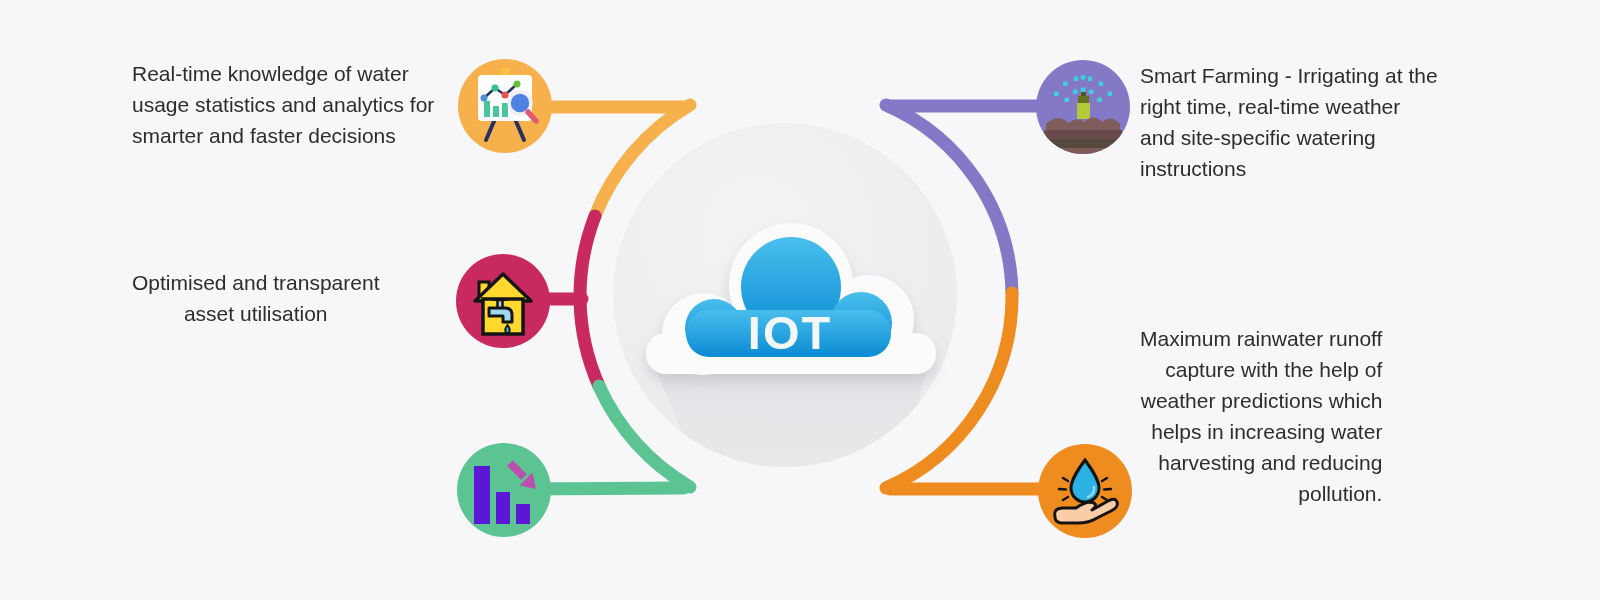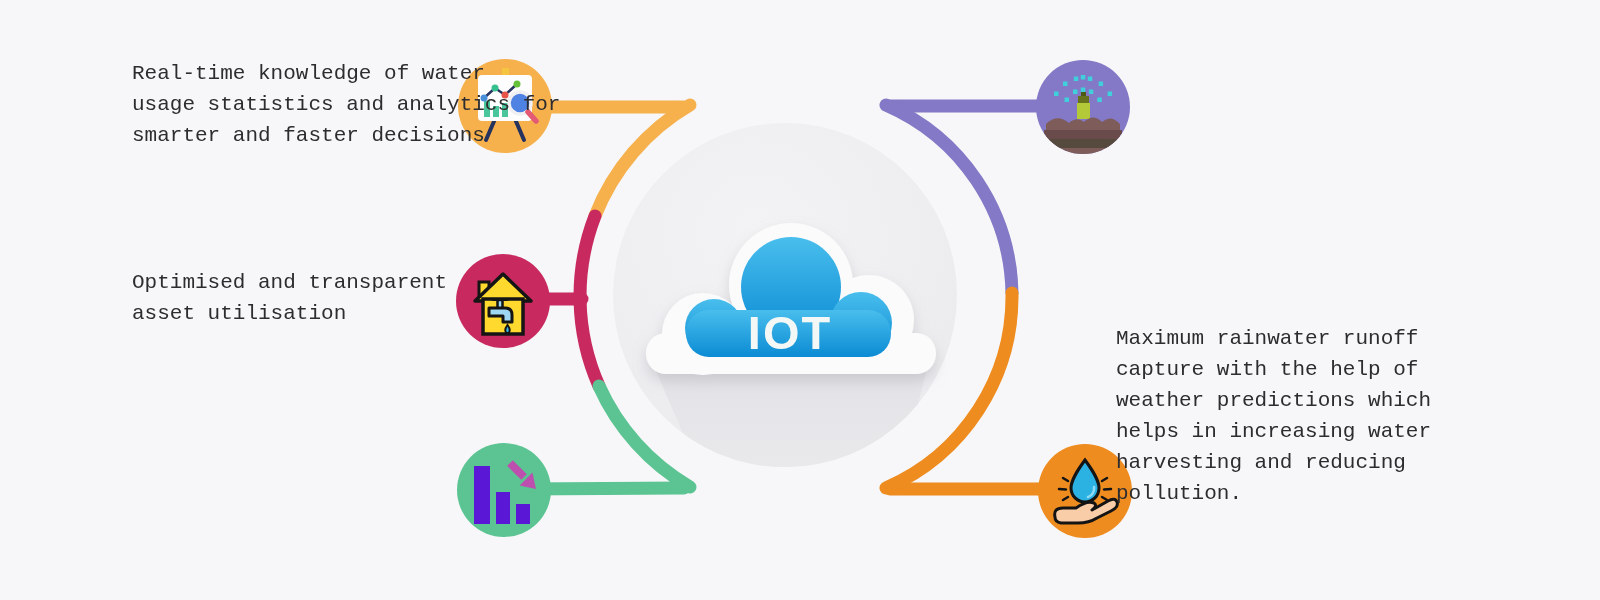--- a/index.html
+++ b/index.html
@@ -46,21 +46,20 @@
   .b-amber{background:var(--amber);}
   .b-crimson{background:var(--crimson);}
   .b-green{background:var(--green);}
   .b-purple{background:var(--purple);}
   .b-orange{background:var(--orange);}
   .note{
     position:absolute;z-index:5;
     color:var(--text,#2d2d2f);
     font-size:21px;line-height:31px;
     white-space:pre-line;
-    font-family:Liberation Mono, monospace;
   }
 </style>
 </head>
 <body>
 
 <div class="canvas">
 
   <div class="backdrop">
     <div class="wedge"></div>
   </div>
@@ -130,21 +129,21 @@
     <svg viewBox="0 0 94 94">
       <rect x="23" y="28" width="10" height="16" fill="#FFD92E" stroke="#151515" stroke-width="3"></rect>
       <path d="M19 47 L47 20 L75 47 Z" fill="#FFD92E" stroke="#151515" stroke-width="3.5" stroke-linejoin="round"></path>
       <rect x="27" y="45" width="40" height="35" fill="#FFD92E" stroke="#151515" stroke-width="3.5"></rect>
       <rect x="41.5" y="46" width="5" height="9" fill="#9ED7F2" stroke="#151515" stroke-width="2.5"></rect>
       <path d="M37 45.5 H51" stroke="#151515" stroke-width="3" stroke-linecap="round" fill="none"></path>
       <path d="M33 54 H49 Q56 54 56 61 V68 H47 V62 H33 Z" fill="#9ED7F2" stroke="#151515" stroke-width="3" stroke-linejoin="round"></path>
       <path d="M51.5 71 C54.5 75 54.5 78 51.5 79.5 C48.5 78 48.5 75 51.5 71 Z" fill="#39B7E9" stroke="#151515" stroke-width="2"></path>
     </svg>
   </div>
-  <div class="note" style="left:132px;top:267px;">Optimised and transparent
+  <div class="note" style="left:132px;top:267px;text-align:center;">Optimised and transparent
 asset utilisation</div>
 
   <div class="badge b-green" style="left:457px;top:443px;">
     <svg viewBox="0 0 94 94">
       <rect x="17" y="23" width="16" height="58" fill="#5A17D6"></rect>
       <rect x="39" y="49" width="14" height="32" fill="#5A17D6"></rect>
       <rect x="59" y="61" width="14" height="20" fill="#5A17D6"></rect>
       <path d="M53 20 L67 34" stroke="#BD4FAE" stroke-width="8" fill="none"></path>
       <path d="M79 46 L75.4 29.6 L62.6 42.4 Z" fill="#BD4FAE"></path>
     </svg>
@@ -167,36 +166,40 @@
         <rect x="71.6" y="31.5" width="4.5" height="4.5"></rect>
       </g>
       <rect x="45" y="32" width="5" height="5" fill="#4E5A14"></rect>
       <rect x="42" y="36" width="11" height="8" fill="#66731C"></rect>
       <rect x="41" y="43" width="13" height="16" fill="#B3C938"></rect>
       <path d="M10 64 Q 21 53 33 63 Q 41 56 48 62 Q 57 53 66 62 Q 75 54 84 64 L 84 94 L 10 94 Z" fill="#7E5C59"></path>
       <rect x="8" y="70" width="78" height="9" fill="#6A4B4B"></rect>
       <rect x="8" y="79" width="78" height="9" fill="#56493E"></rect>
     </svg>
   </div>
+  <div class="note" style="left:1140px;top:60px;">Smart Farming - Irrigating at the
+right time, real-time weather
+and site-specific watering
+instructions</div>
 
   <div class="badge b-orange" style="left:1038px;top:444px;">
     <svg viewBox="0 0 94 94">
       <g stroke="#141414" stroke-width="2.5" stroke-linecap="round">
         <path d="M25 34 L30 37"></path>
         <path d="M21 45 L28 45.5"></path>
         <path d="M25 56 L30 53"></path>
         <path d="M69 34 L64 37"></path>
         <path d="M73 45 L66 45.5"></path>
         <path d="M69 56 L64 53"></path>
       </g>
       <path d="M47 16 C 55 27 61 36 61 44 A 14 14 0 0 1 33 44 C 33 36 39 27 47 16 Z" fill="#2CB1E3" stroke="#141414" stroke-width="3"></path>
       <path d="M56 43 A 9 9 0 0 1 50 53" stroke="#8FDAF4" stroke-width="2.5" fill="none" stroke-linecap="round"></path>
       <path d="M17 73 Q 15 64 25 64 L 38 64 Q 49 56 56 59 Q 60 62 54 66 L 70 57 Q 77 53 79 58 Q 81 63 73 67 L 59 74 Q 51 79 40 79 L 23 79 Q 17 78 17 73 Z" fill="#F8CDA8" stroke="#141414" stroke-width="3" stroke-linejoin="round"></path>
     </svg>
   </div>
-  <div class="note" style="left:1116px;top:323px;">Maximum rainwater runoff
+  <div class="note" style="left:1140px;top:323px;text-align:right;">Maximum rainwater runoff
 capture with the help of
 weather predictions which
 helps in increasing water
 harvesting and reducing
 pollution.</div>
 
 </div>
 
 </body></html>

